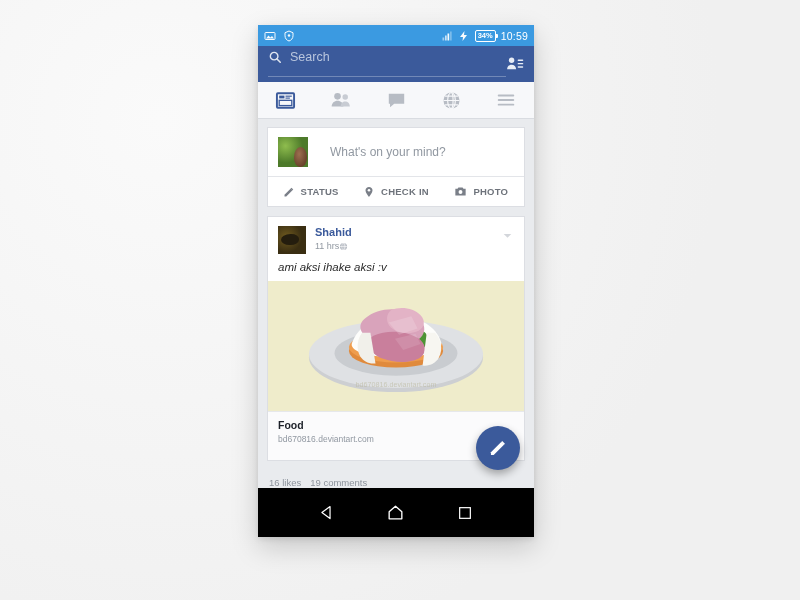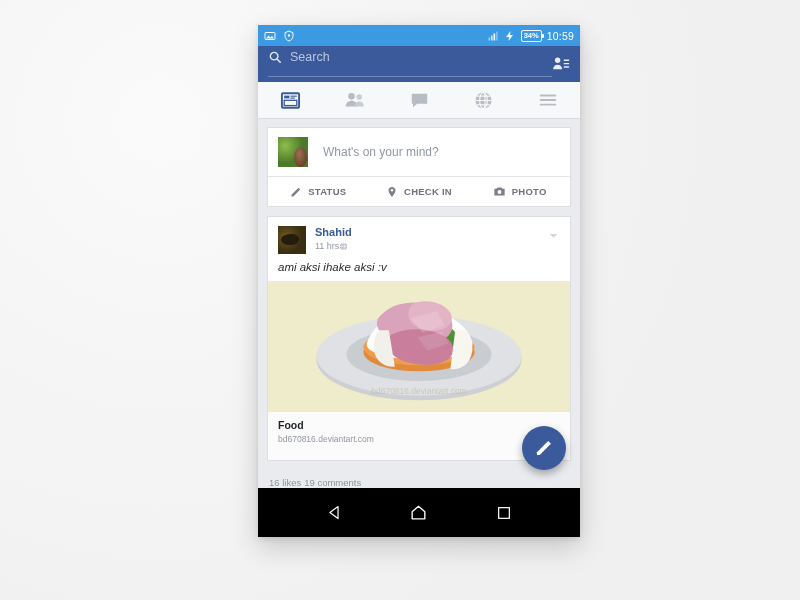--- a/index.html
+++ b/index.html
@@ -18,21 +18,21 @@
       repeating-linear-gradient(0deg, rgba(0,0,0,0.012) 0px, rgba(0,0,0,0.012) 1px, transparent 1px, transparent 3px),
       repeating-linear-gradient(90deg, rgba(0,0,0,0.012) 0px, rgba(0,0,0,0.012) 1px, transparent 1px, transparent 3px);
     position: relative;
   }
 
   
   #phone {
     position: absolute;
     left: 258px;
     top: 25px;
-    width: 322px;
+    width: 276px;
     height: 512px;
     background: #bef264;
     box-shadow: 0 10px 26px rgba(0,0,0,0.18), 0 2px 6px rgba(0,0,0,0.10);
     overflow: hidden;
   }
 
   
   .statusbar {
     height: 21px;
     background: #3b9ae1;
@@ -122,21 +122,21 @@
     background: #ffffff;
     border: 1px solid #dcdee3;
     margin-bottom: 9px;
   }
 
   
   .composer-top {
     display: flex;
     align-items: center;
     padding: 9px 10px;
-    gap: 15px;
+    gap: 22px;
   }
   .avatar {
     width: 30px;
     height: 30px;
     flex: none;
     background: #6b8f3a;
     background-image:
       radial-gradient(circle at 25% 30%, #8fbd4e 0%, #4d7a2a 55%),
       radial-gradient(circle at 78% 55%, #5c4433 0%, rgba(92,68,51,0) 42%);
     position: relative;
@@ -242,21 +242,21 @@
   .link-url {
     font-size: 8.5px;
     color: #9198a1;
     margin-top: 2px;
   }
   .post-stats {
     font-size: 9.5px;
     color: #8d939c;
     padding: 7px 2px 9px 2px;
     display: flex;
-    gap: 3px;
+    gap: 9px;
   }
 
   
   .fab {
     position: absolute;
     right: 14px;
     bottom: 18px;
     width: 44px;
     height: 44px;
     border-radius: 50%;

